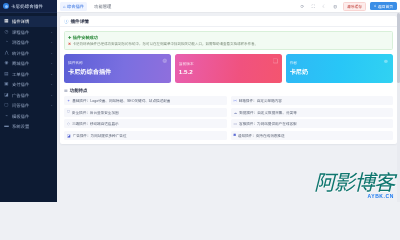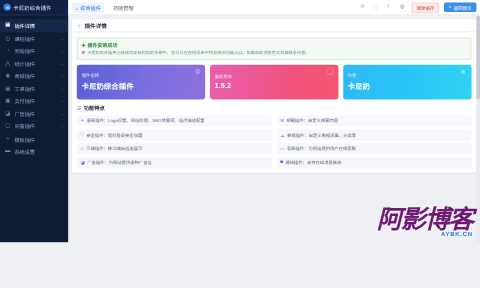--- a/index.html
+++ b/index.html
@@ -184,22 +184,22 @@
 
   
   .watermark {
     position: absolute;
     right: 6px; bottom: 2px;
     display: flex; align-items: flex-end; gap: 1px;
     pointer-events: none;
   }
   .wm-main {
     font-family: "DejaVu Sans", sans-serif;
-    font-size: 21px; font-weight: bold; font-style: italic;
-    color: #701a75; letter-spacing: -1px; line-height: 1;
+    font-size: 21px; font-weight: normal; font-style: italic;
+    color: #0f766e; letter-spacing: -1px; line-height: 1;
     text-shadow: 0 1px 0 rgba(255,255,255,.7);
   }
   .wm-sub {
     font-size: 5px; font-weight: bold; color: #1f7bf0;
     letter-spacing: .6px; line-height: 1; padding-bottom: 1px;
   }
   .wm-wrap { display: flex; flex-direction: column; align-items: flex-end; }
   .scrollbar {
     position: absolute; right: 0; top: 13px;
     width: 3px; height: 189px; background: #e9ebf0;

